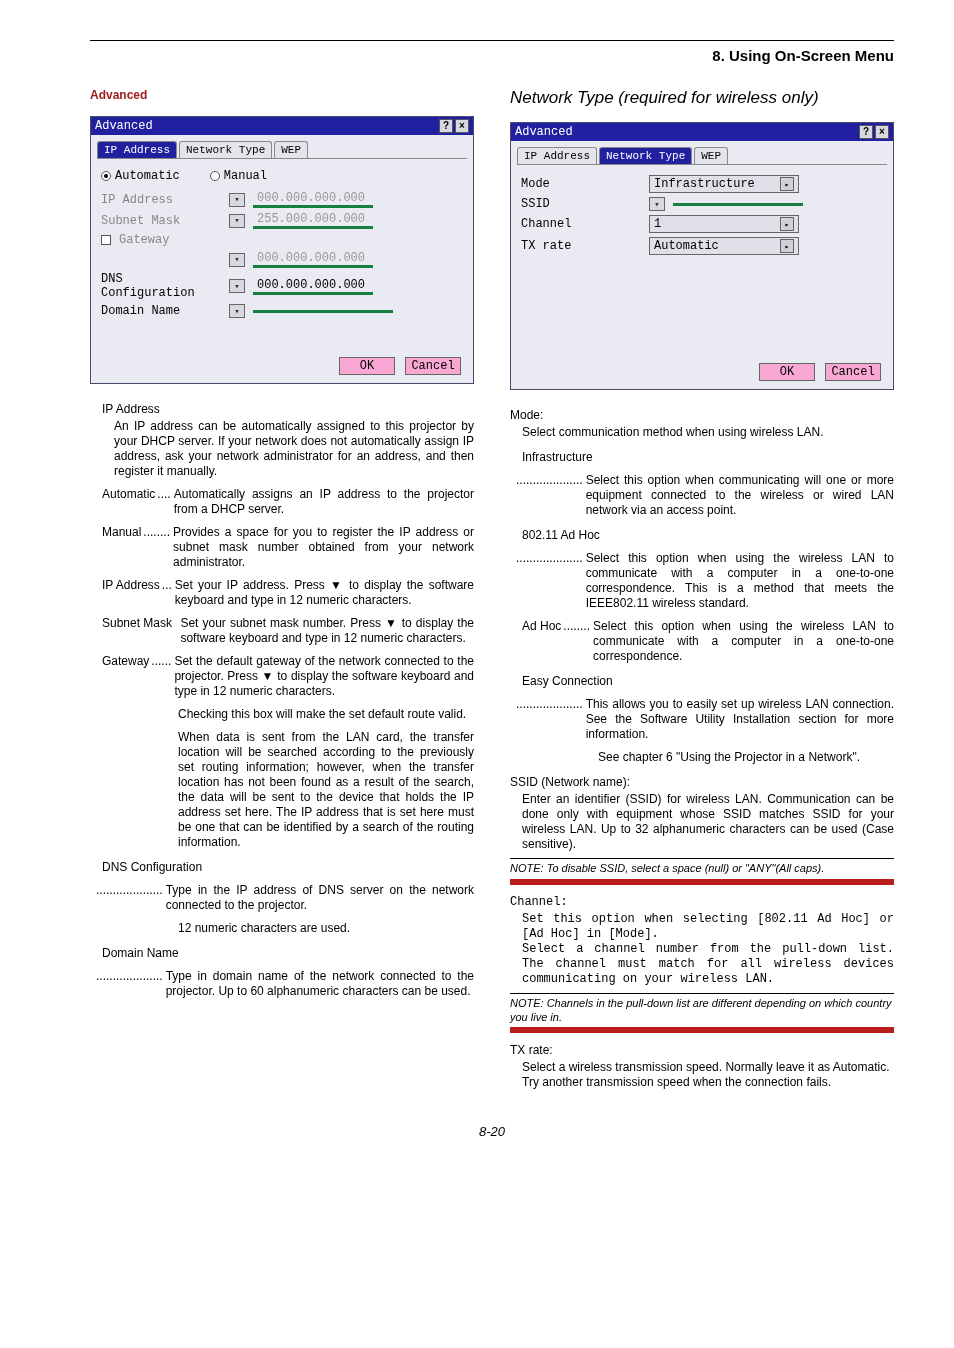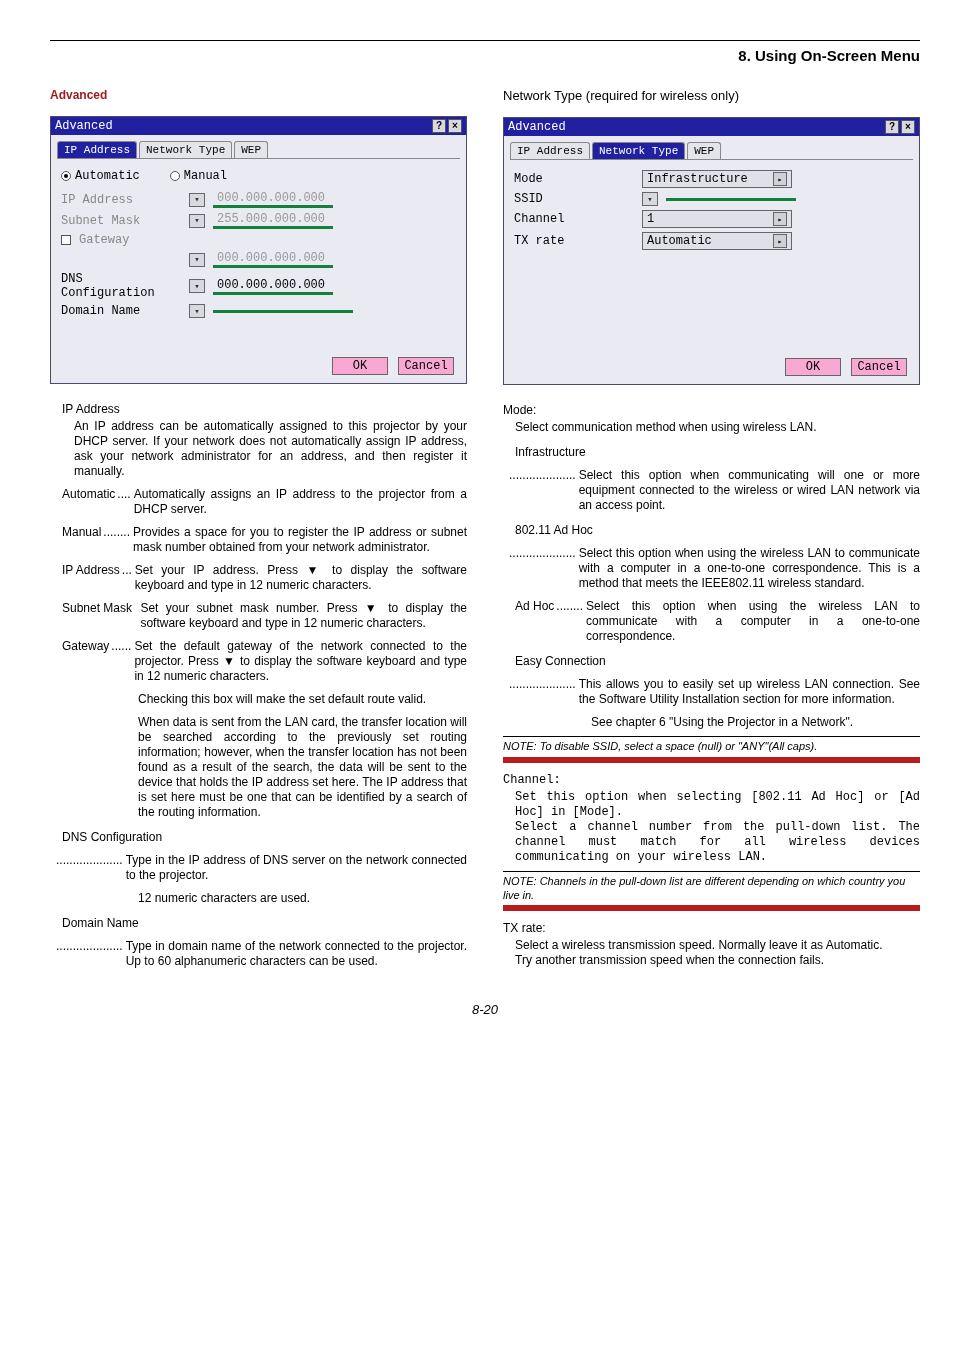--- a/index.html
+++ b/index.html
@@ -4,21 +4,22 @@
 <style>
   * { box-sizing: border-box; }
   body {
     margin: 0;
     font-family: Arial, Helvetica, sans-serif;
     background: #fff;
     color: #000;
     width: 954px;
   }
   .page {
-    padding: 40px 34px 30px 50px;
+    padding: 40px 60px 30px 50px;
+    margin-left: 40px;
   }
   .header-line {
     height: 1px;
     background: #000;
     margin-bottom: 6px;
   }
   .section-header {
     display: flex;
     justify-content: flex-end;
     font-weight: bold;
@@ -33,22 +34,23 @@
     flex: 1;
     width: 50%;
   }
   .red-heading {
     color: #9c1a1a;
     font-weight: bold;
     font-size: 12px;
     margin-bottom: 14px;
   }
   .sub-heading {
-    font-size: 13px;
+    font-size: 17px;
     margin-bottom: 14px;
+    font-style: italic;
   }
   
   .dialog {
     border: 1px solid #4a4a6a;
     width: 100%;
     font-family: "Courier New", monospace;
     font-size: 12px;
     background: #eaeaf2;
     margin-bottom: 18px;
   }
@@ -387,20 +389,24 @@
 
         <div class="term-block">
           <div class="term-head">Easy Connection</div>
         </div>
         <div class="dl-row" style="margin-left:4px;">
           <span class="dots">....................</span>
           <span class="dd">This allows you to easily set up wireless LAN connection. See the Software Utility Installation section for more information.</span>
         </div>
         <div class="cont-deep">See chapter 6 "Using the Projector in a Network".</div>
 
+        <div class="term-block" style="margin-left:0;">
+          <div class="term-head">SSID (Network name):</div>
+          <div class="indent">Enter an identifier (SSID) for wireless LAN. Communication can be done only with equipment whose SSID matches SSID for your wireless LAN. Up to 32 alphanumeric characters can be used (Case sensitive).</div>
+        </div>
         <div class="note-block">NOTE: To disable SSID, select a space (null) or "ANY"(All caps).</div>
 
         <div class="term-block" style="margin-left:0;font-family:Liberation Mono, monospace;">
           <div class="term-head">Channel:</div>
           <div class="indent">Set this option when selecting [802.11 Ad Hoc] or [Ad Hoc] in [Mode].</div>
           <div class="indent">Select a channel number from the pull-down list. The channel must match for all wireless devices communicating on your wireless LAN.</div>
         </div>
         <div class="note-block">NOTE: Channels in the pull-down list are different depending on which country you live in.</div>
 
         <div class="term-block" style="margin-left:0;">

